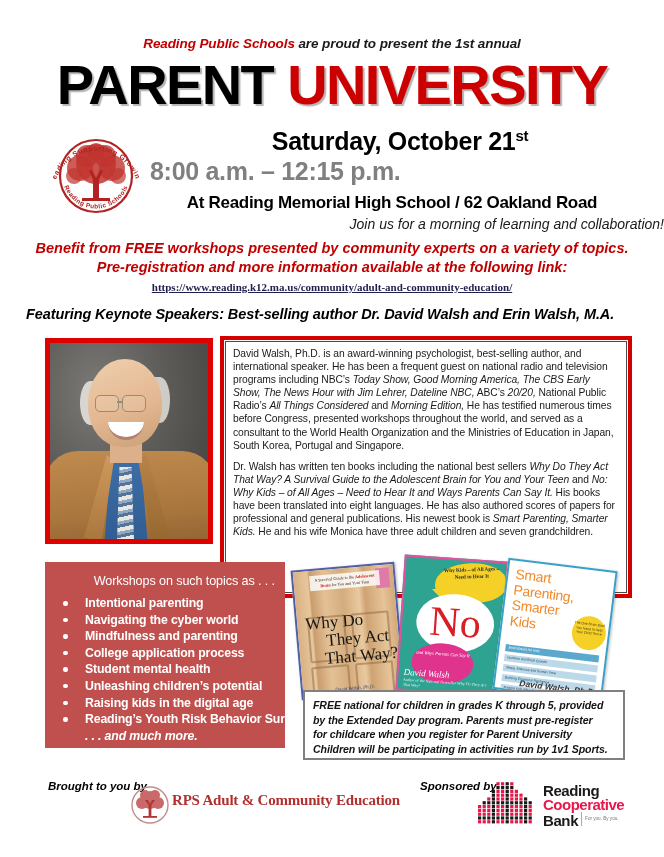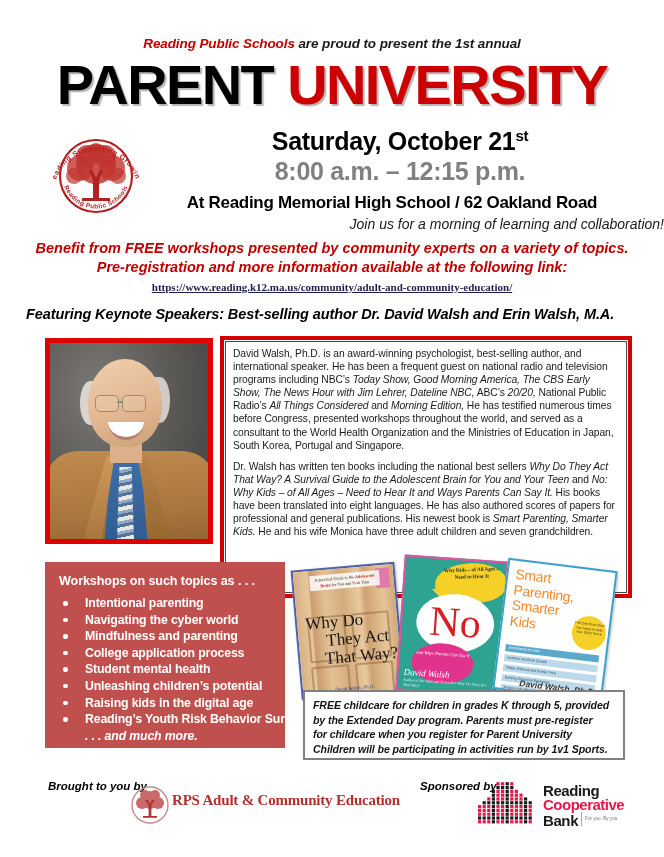--- a/index.html
+++ b/index.html
@@ -72,21 +72,20 @@
   }
   .date-line sup {
     font-size: 0.6em;
     vertical-align: super;
   }
   .time-line {
     position: absolute;
     top: 157px;
     left: 150px;
     width: 500px;
-    text-align: center;
     font-size: 25px;
     font-weight: bold;
     color: #808080;
     letter-spacing: -0.3px;
   }
   .venue-line {
     position: absolute;
     top: 193px;
     left: 120px;
     width: 544px;
@@ -289,23 +288,24 @@
     top: 562px;
     width: 240px;
     height: 186px;
     background: #C0504D;
     box-sizing: border-box;
     padding: 12px 10px 8px 14px;
   }
   .workshops-title {
     color: #ffffff;
     font-size: 12.6px;
-    font-weight: bold;
+    font-weight: normal;
     margin-bottom: 7px;
     letter-spacing: -0.1px;
+    text-align: right;
   }
   .workshops-list {
     margin: 0;
     padding: 0;
     list-style: none;
   }
   .workshops-list li {
     color: #ffffff;
     font-size: 12.3px;
     font-weight: bold;
@@ -817,21 +817,21 @@
         <div class="b3-bar">Building Emotional Resilience</div>
         <div class="b3-bar">Raising Kids Who Think For Themselves</div>
       </div>
     <div class="b3-author">David Walsh, Ph.D.</div>
   </div>
 
 </div>
 
 <div class="childcare-box">
   <div class="childcare-text">
-    <div>FREE childcare for children in grades K through 5, provided</div>
+    <div>FREE national for children in grades K through 5, provided</div>
     <div>by the Extended Day program.  Parents must pre-register</div>
     <div>for childcare when you register for Parent University</div>
     <div>Children will be participating in activities run by 1v1 Sports.</div>
   </div>
 </div>
 
 <div class="brought-label">Brought to you by</div>
 
 <div class="rps-ace-logo">
   <svg viewBox="0 0 40 40" width="40" height="40">

